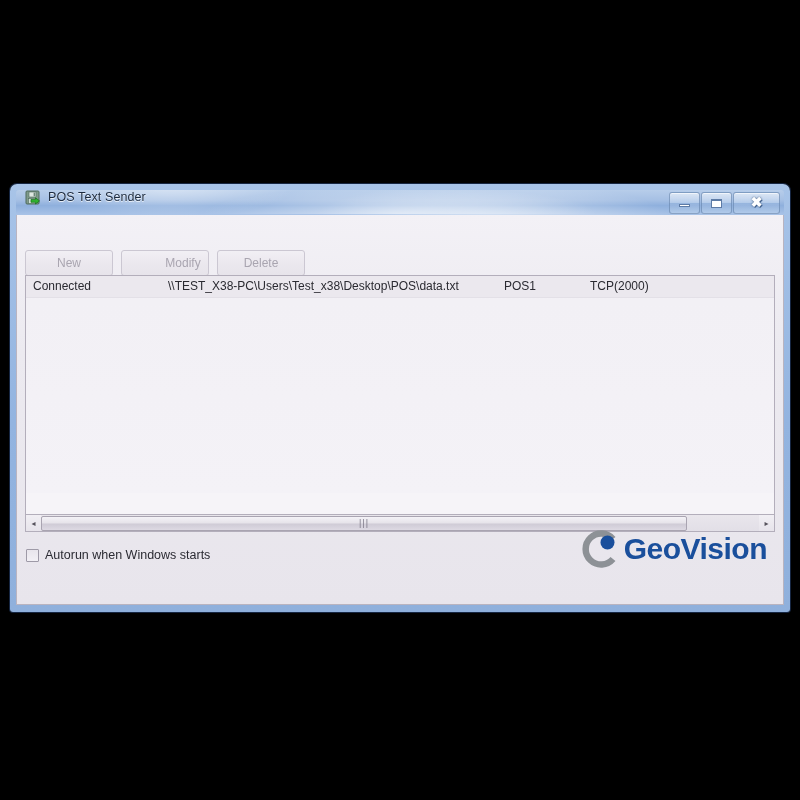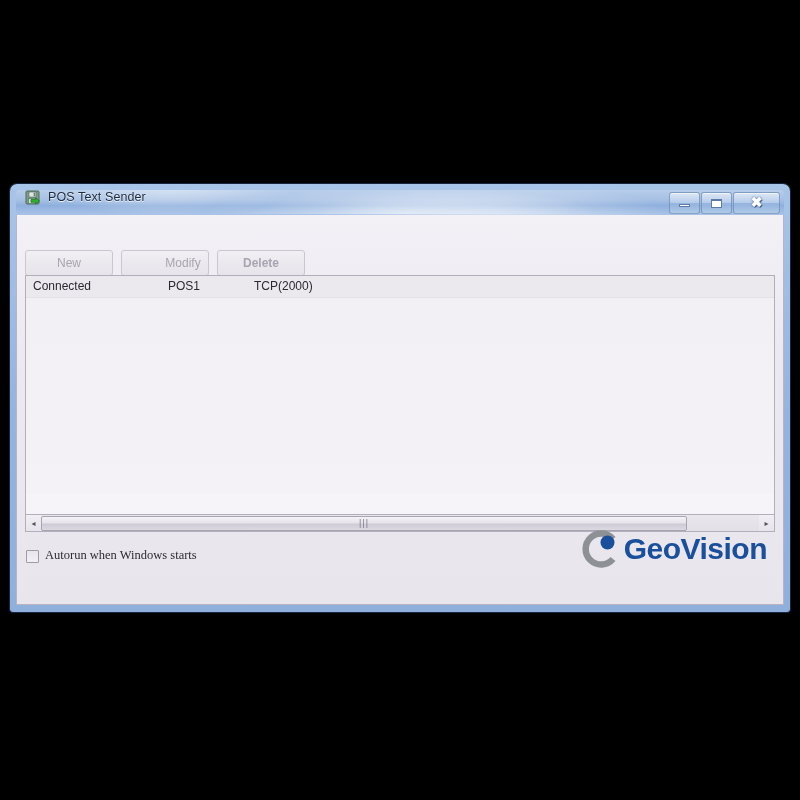--- a/index.html
+++ b/index.html
@@ -156,21 +156,21 @@
     justify-content: center;
     text-align: center;
   }
   .btn.disabled {
     color: #a9a5b0;
     border-color: #cbc7d2;
     background: linear-gradient(180deg, #f1eff4 0%, #ebe8ee 50%, #e7e4eb 100%);
   }
   #btn-new    { left: 0px;   width: 88px; }
   #btn-modify { left: 96px;  width: 88px; padding-left: 36px; }
-  #btn-delete { left: 192px; width: 88px; font-weight: bold; }
+  #btn-delete { left: 192px; width: 88px; }
   #btn-action { right: 0px;  width: 96px; height: 27px;
                 border-color: #9d99a5;
                 background: linear-gradient(180deg, #f6f4f8 0%, #efecf2 48%, #e3e0e8 52%, #eceaef 100%);
                 color: #2e2e35; }
 
   
   #listview {
     position: absolute;
     left: 8px;
     top: 60px;
@@ -270,21 +270,20 @@
     line-height: 9px;
   }
 
   
   #autorun-row {
     position: absolute;
     left: 9px;
     top: 333px;
     display: flex;
     align-items: flex-end;
-    font-family: Liberation Serif, serif;
   }
   #autorun-box {
     width: 13px;
     height: 13px;
     box-sizing: border-box;
     border: 1px solid #9e9aa7;
     background: linear-gradient(180deg, #e8e5ec 0%, #f2f0f5 100%);
     border-radius: 1px;
   }
   #autorun-label {
@@ -352,20 +351,21 @@
     <div id="toolbar">
       <div class="btn disabled" id="btn-new">New</div>
       <div class="btn disabled" id="btn-modify">Modify</div>
       <div class="btn disabled" id="btn-delete">Delete</div>
     </div>
 
     <div id="listview">
       <div id="lv-body">
         <div class="lv-row">
           <div class="lv-cell c-status">Connected</div>
+          <div class="lv-cell c-source">\\TEST_X38-PC\Users\Test_x38\Desktop\POS\data.txt</div>
           <div class="lv-cell c-index">POS1</div>
           <div class="lv-cell c-port">TCP(2000)</div>
           <div class="lv-cell c-param"></div>
         </div>
       </div>
     </div>
 
     <div id="hscroll">
       <div class="sb-arrow">◂</div>
       <div id="sb-track">

